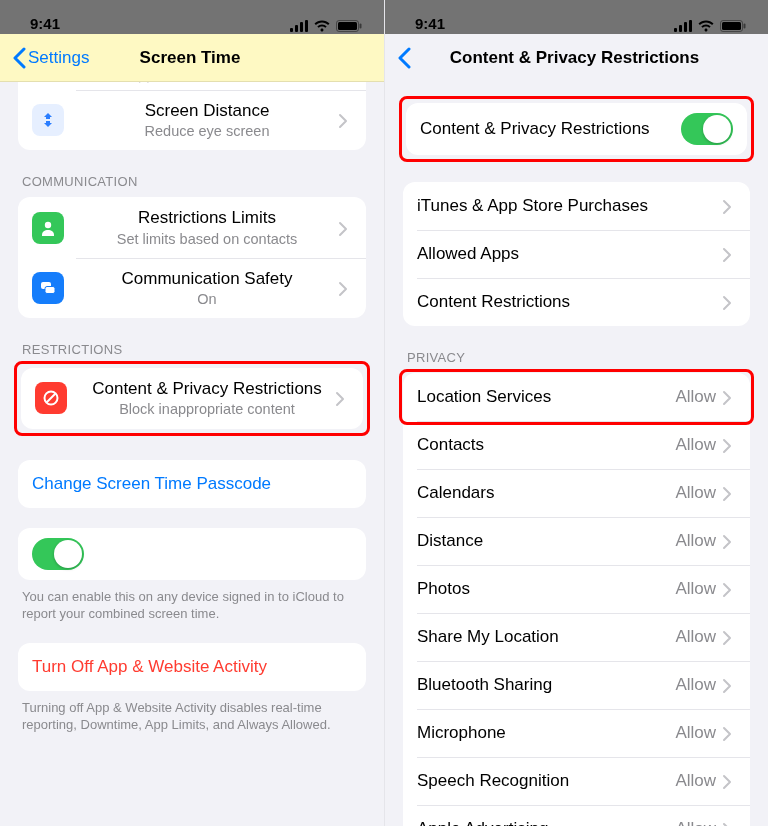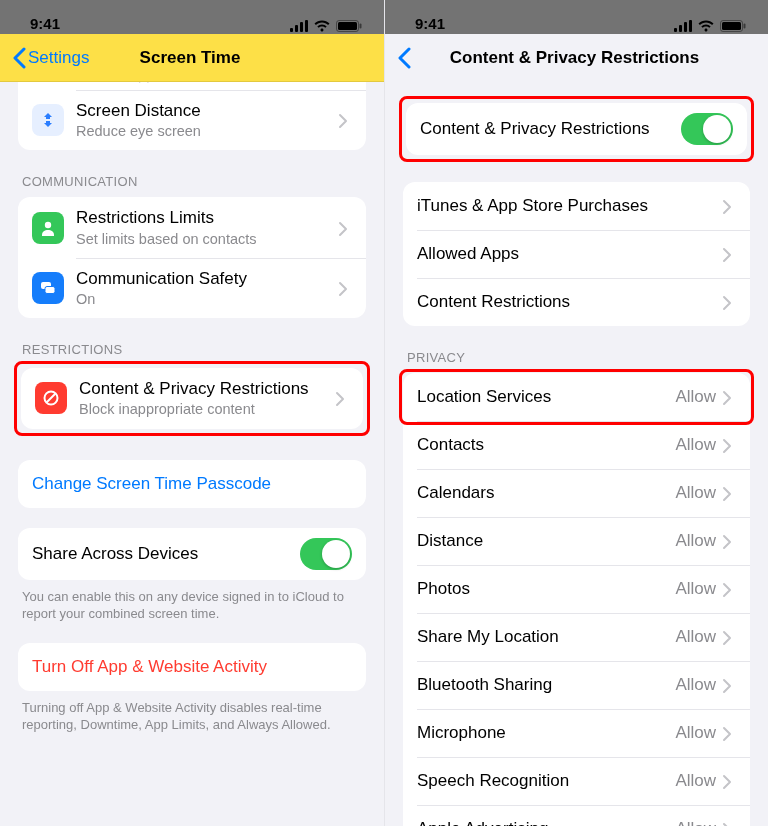--- a/index.html
+++ b/index.html
@@ -9,36 +9,36 @@
   .screen + .screen { border-left: 1px solid #e5e5ea; }
 
   
   .status-bar { height: 34px; display: flex; align-items: flex-end; justify-content: space-between; padding: 0 22px 2px 30px; background: #737373; font-size: 15px; font-weight: 600; }
   .status-left { }
   .status-right { display: flex; align-items: center; gap: 6px; }
   .status-right svg { display: block; }
 
   
   .nav-bar { height: 48px; display: flex; align-items: center; padding: 0 8px; position: relative; border-bottom: 1px solid rgba(0,0,0,0.1); background: #f2f2f7; }
-  .nav-bar.lb { background: #fde047; }
+  .nav-bar.lb { background: #fef9c3; }
   .nav-back { display: flex; align-items: center; color: #007aff; font-size: 17px; gap: 2px; padding: 4px 4px; }
   .nav-back svg { display:block; }
   .nav-title { position: absolute; left: 0; right: 4px; text-align: center; font-size: 17px; font-weight: 600; color: #000; }
 
   .scroll { flex: 1; overflow-y: hidden; }
 
   
   .section { margin: 0 18px 24px 18px; }
   .section-header { font-size: 13px; color: #8a8a8e; letter-spacing: 0.3px; padding: 0 4px 8px 4px; text-transform: uppercase; }
   .card { background: #fff; border-radius: 12px; overflow: hidden; }
   .row { display: flex; align-items: center; min-height: 48px; padding: 10px 14px 10px 14px; position: relative; }
   .row + .row::before { content: ""; position: absolute; top: 0; left: 14px; right: 0; height: 1px; background: #e5e5ea; }
   .row.with-icon + .row.with-icon::before { left: 58px; }
   .row.plain + .row.plain::before { left: 14px; }
-  .row.tall { min-height: 60px; }
+  .row.tall { min-height: 60px; text-align: center; }
   .icon-box { width: 32px; height: 32px; border-radius: 8px; display: flex; align-items: center; justify-content: center; margin-right: 12px; flex-shrink:0; }
   .icon-blue2 { background:#157dfb; color:#fff; }
   .icon-green { background:#34c759; color:#fff; }
   .icon-red { background:#ff3b30; color:#fff; }
   .icon-lightblue { background:#e6efff; color:#2a7dff; }
   .row-text { flex: 1; display: flex; flex-direction: column; justify-content: center; }
   .row-title { font-size: 17px; color: #000; line-height: 1.25; }
   .row-sub { font-size: 14.5px; color: #8a8a8e; line-height: 1.25; margin-top: 1px; }
   .row-value { font-size: 17px; color: #8a8a8e; margin-right: 6px; }
   .chevron { width: 14px; height: 14px; flex-shrink:0; }
@@ -209,23 +209,20 @@
             <div class="row-text">
                 <div class="row-title">Change Screen Time Passcode</div>
               </div>
           </div>
         </div>
       </div>
 
       <div class="section" style="margin-bottom:20px;">
         <div class="card">
           <div class="row">
-            <div class="row-text">
-                <div class="row-title">Share Across Devices</div>
-              </div>
             <div class="toggle"></div>
           </div>
         </div>
         <div class="footer-note">You can enable this on any device signed in to iCloud to report your combined screen time.</div>
       </div>
 
       <div class="section">
         <div class="card">
           <div class="row row-red">
             <div class="row-text">

